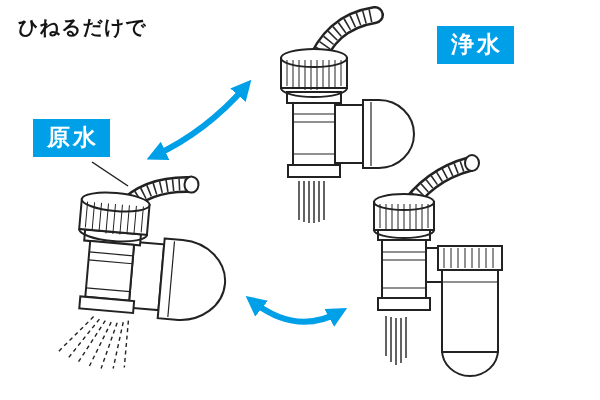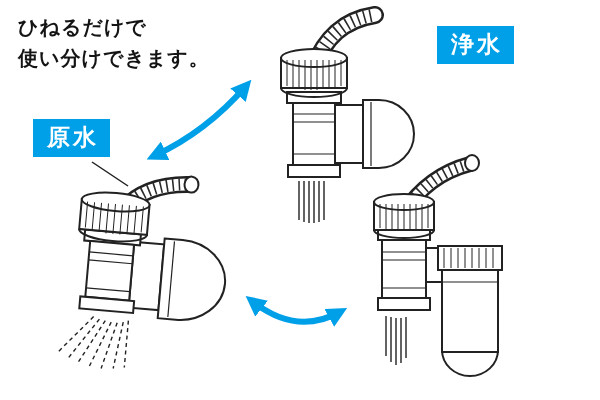--- a/index.html
+++ b/index.html
@@ -26,21 +26,20 @@
   .dev-c   { left:352px; top:150px; }
   .overlay { position:absolute; left:0; top:0; pointer-events:none; }
 </style>
 </head>
 <body>
 
 <div class="stage">
 
   <div class="heading">
     <div>ひねるだけで</div>
-    <div>使い分けできます。</div>
   </div>
 
   <div class="tag tag-purified">浄水</div>
   <div class="tag tag-raw">原水</div>
 
   <svg class="device dev-a" width="235" height="218" viewBox="0 0 235 218">
     <g>
       <path d="M70 62 C82 32 100 14 132 9" fill="none" stroke="#222" stroke-width="18" stroke-linecap="round"></path>
       <path d="M70 62 C82 32 100 14 132 9" fill="none" stroke="#fff" stroke-width="13" stroke-linecap="round"></path>
       <path d="M70 62 C82 32 100 14 132 9" fill="none" stroke="#2a2a2a" stroke-width="13" stroke-dasharray="1.6 4.6"></path>

